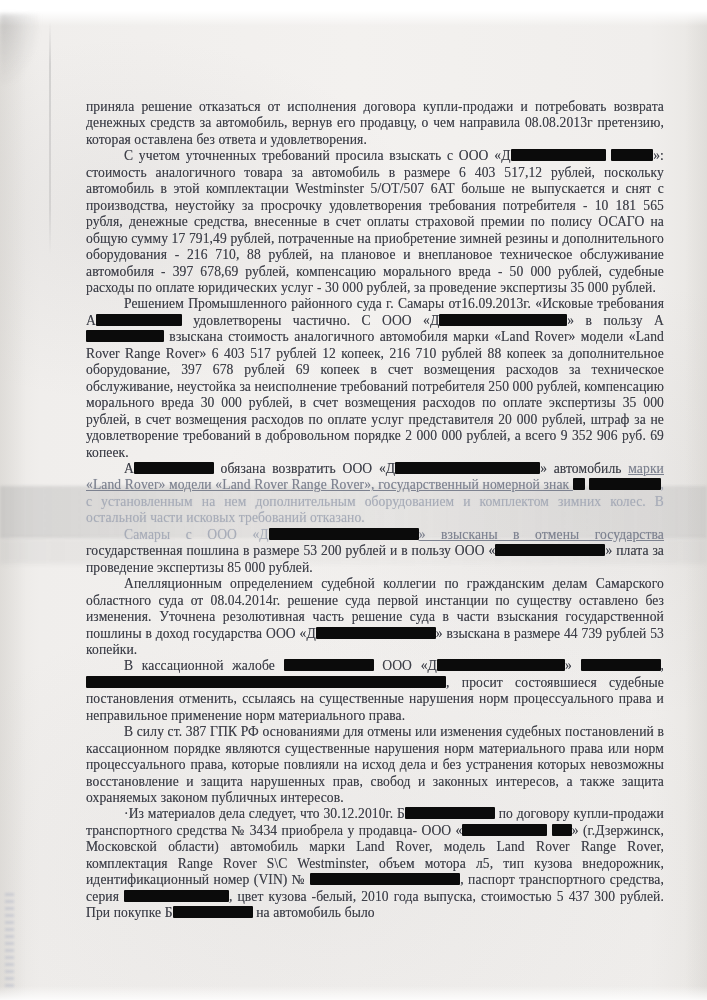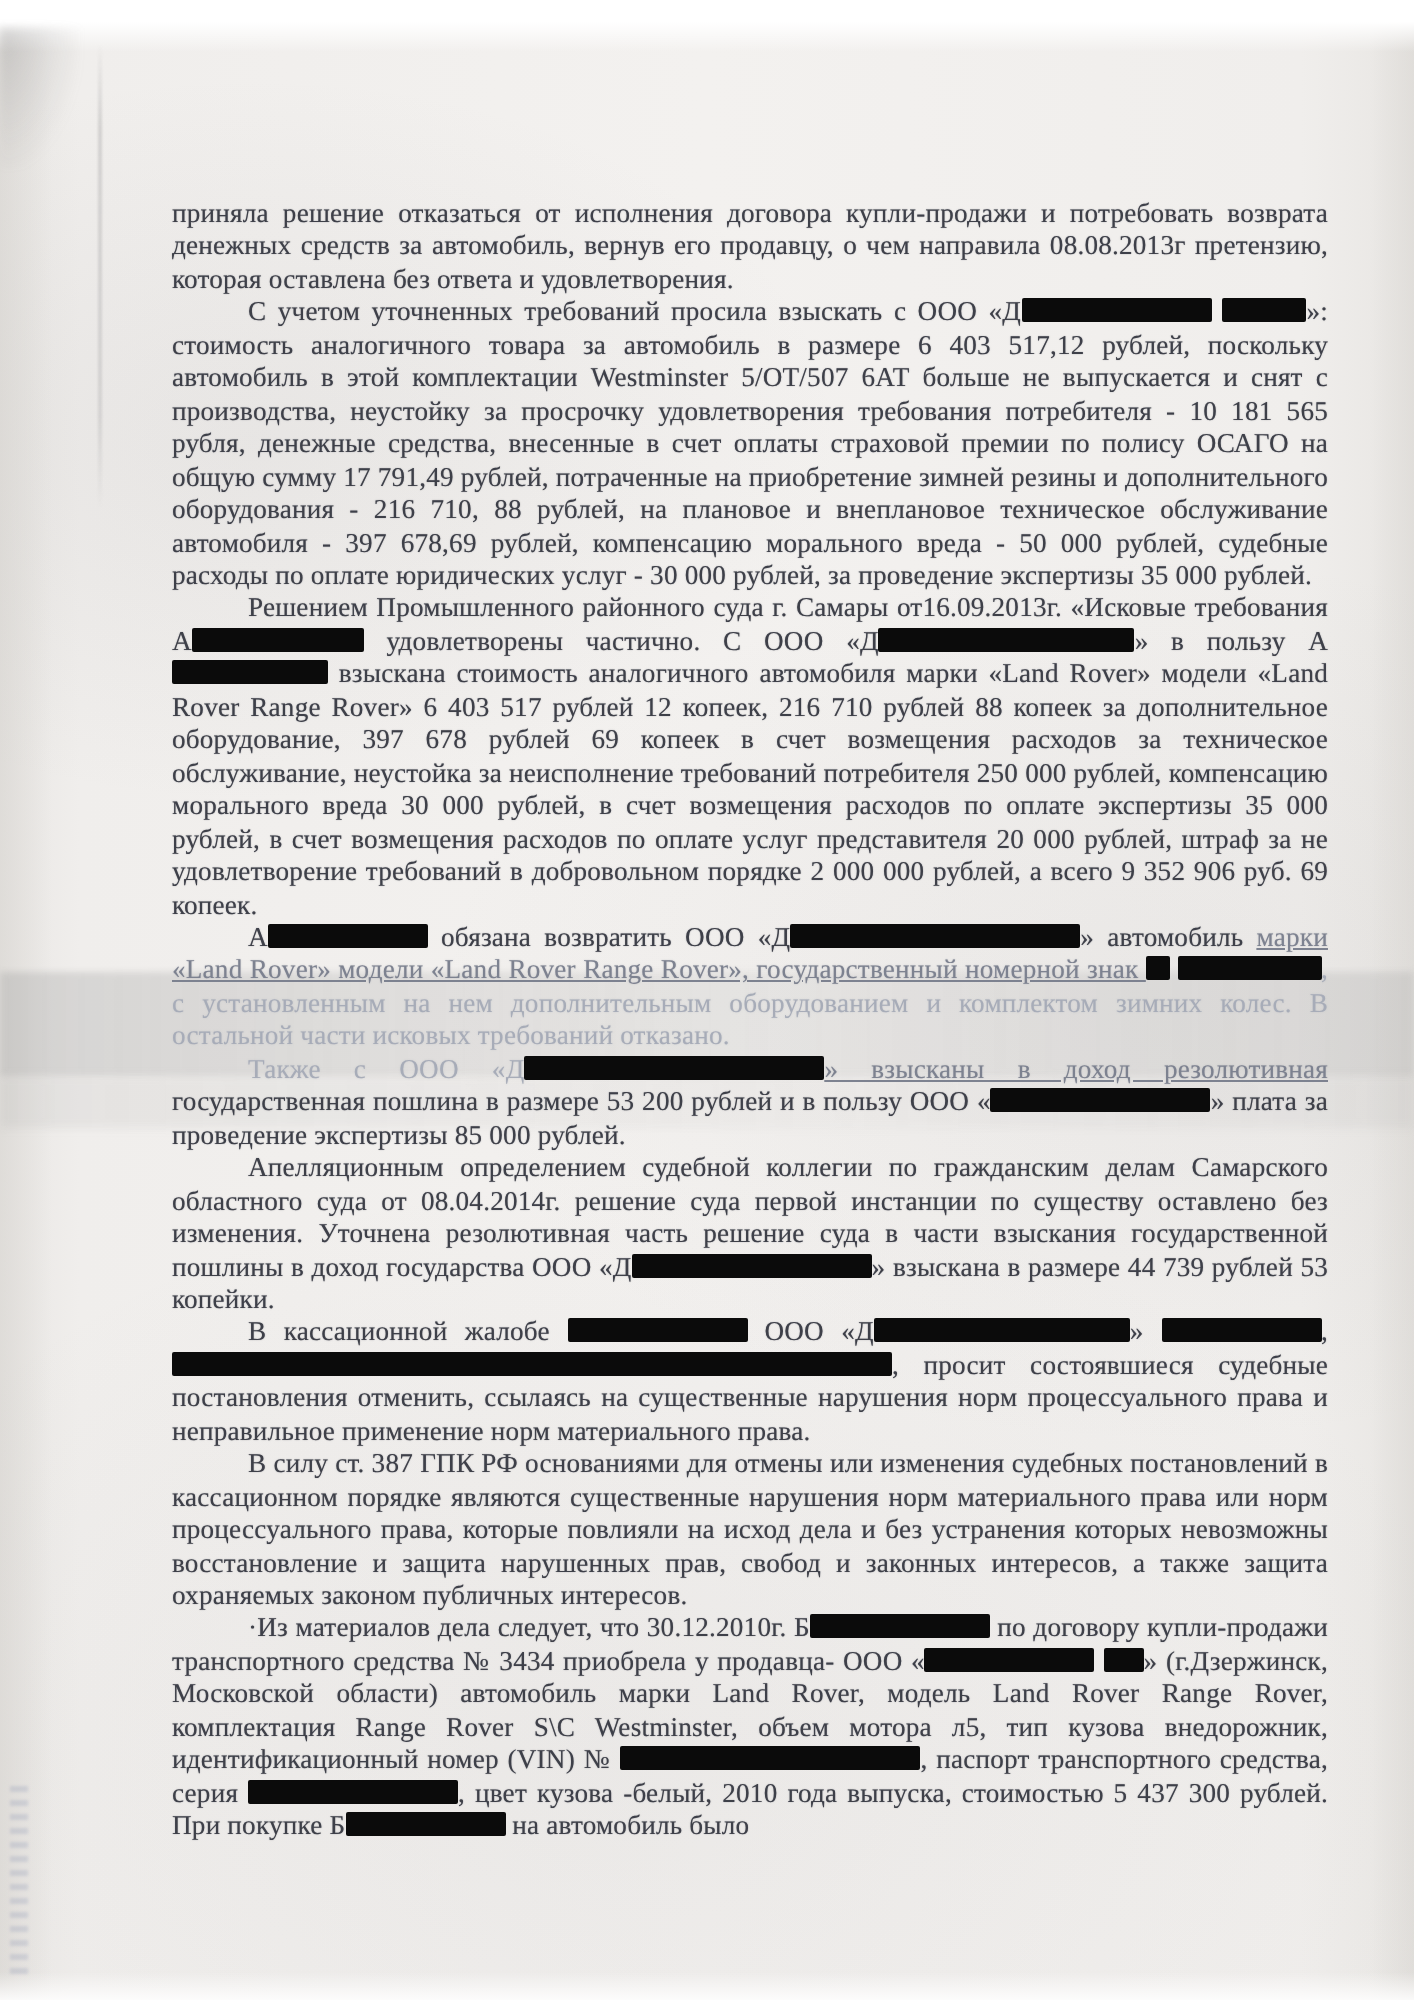--- a/index.html
+++ b/index.html
@@ -62,19 +62,19 @@
   <div class="corner-shadow"></div>
   <div class="fold-line"></div>
   <div class="smudge-band"></div>
   <div class="smudge-band2"></div>
   <div class="edge-marks"></div>
   <div class="doc">
       <p><span>приняла решение отказаться от исполнения договора купли-продажи и потребовать возврата денежных средств за автомобиль, вернув его продавцу, о чем направила 08.08.2013г претензию,  которая оставлена без ответа и удовлетворения.</span></p>
       <p class="indent"><span>С учетом уточненных требований просила взыскать с ООО «Д</span><span class="redact" style="width: 95px;"></span><span> </span><span class="redact" style="width: 42px;"></span><span>»:  стоимость аналогичного товара за автомобиль в размере 6 403 517,12 рублей, поскольку  автомобиль в этой комплектации Westminster 5/ОТ/507 6АТ больше не выпускается и снят с производства,  неустойку за просрочку удовлетворения  требования потребителя - 10 181 565 рубля, денежные средства, внесенные в счет оплаты страховой премии по полису ОСАГО на общую сумму 17 791,49 рублей,  потраченные на приобретение зимней резины и дополнительного оборудования - 216 710, 88 рублей,  на плановое и внеплановое техническое обслуживание автомобиля  - 397 678,69 рублей, компенсацию морального вреда - 50 000 рублей, судебные расходы по оплате юридических услуг - 30 000 рублей,  за проведение экспертизы 35 000 рублей.</span></p>
       <p class="indent"><span>Решением Промышленного районного суда г. Самары от16.09.2013г. «Исковые требования А</span><span class="redact" style="width: 86px;"></span><span> удовлетворены частично. С ООО «Д</span><span class="redact" style="width: 128px;"></span><span>» в пользу А</span><span class="redact" style="width: 78px;"></span><span> взыскана  стоимость аналогичного автомобиля марки «Land Rover» модели «Land Rover Range Rover»  6 403 517 рублей 12 копеек,  216 710 рублей 88 копеек за дополнительное оборудование, 397 678 рублей 69 копеек в счет возмещения расходов за техническое обслуживание, неустойка за неисполнение требований потребителя  250 000 рублей, компенсацию морального вреда  30 000 рублей,  в счет возмещения расходов по оплате экспертизы 35 000 рублей,   в счет возмещения расходов по оплате услуг представителя 20 000 рублей, штраф за не удовлетворение требований в добровольном порядке  2 000 000 рублей, а всего 9 352 906 руб. 69 копеек.</span></p>
       <p class="indent"><span>А</span><span class="redact" style="width: 80px;"></span><span> обязана возвратить ООО «Д</span><span class="redact" style="width: 145px;"></span><span>» автомобиль </span><span class="tone-dim">марки «Land Rover» модели «Land Rover Range Rover», государственный номерной знак </span><span class="redact" style="width: 12px;"></span><span> </span><span class="redact" style="width: 72px;"></span><span class="tone-faint">,  с  установленным  на  нем  дополнительным  оборудованием  и  комплектом зимних колес. В остальной части исковых требований отказано.</span></p>
-      <p class="indent"><span class="tone-faint">Также   с  ООО  «Д</span><span class="redact" style="width: 150px;"></span><span class="tone-dim">»  взысканы  в  доход  резолютивная </span><span>государственная пошлина в размере 53 200 рублей и в  пользу ООО «</span><span class="redact" style="width: 110px;"></span><span>» плата за проведение экспертизы 85 000 рублей.</span></p>
+      <p class="indent"><span class="tone-faint">Самары   с  ООО  «Д</span><span class="redact" style="width: 150px;"></span><span class="tone-dim">»  взысканы  в  отмены  государства </span><span>государственная пошлина в размере 53 200 рублей и в  пользу ООО «</span><span class="redact" style="width: 110px;"></span><span>» плата за проведение экспертизы 85 000 рублей.</span></p>
       <p class="indent"><span>Апелляционным  определением  судебной  коллегии  по  гражданским  делам Самарского областного суда от 08.04.2014г. решение  суда первой инстанции по существу оставлено без изменения.   Уточнена резолютивная часть решение суда в части взыскания государственной пошлины в доход государства ООО «Д</span><span class="redact" style="width: 120px;"></span><span>»   взыскана в размере 44 739 рублей 53 копейки.</span></p>
       <p class="indent"><span>В кассационной жалобе </span><span class="redact" style="width: 90px;"></span><span> ООО «Д</span><span class="redact" style="width: 128px;"></span><span>» </span><span class="redact" style="width: 80px;"></span><span>, </span><span class="redact" style="width: 360px;"></span><span>, просит состоявшиеся судебные постановления отменить, ссылаясь на существенные нарушения   норм процессуального права и неправильное применение норм материального права.</span></p>
       <p class="indent"><span>В силу   ст. 387 ГПК РФ основаниями для отмены или изменения судебных постановлений  в  кассационном  порядке  являются  существенные  нарушения  норм материального права или норм процессуального права, которые повлияли на исход дела и без устранения которых невозможны восстановление и защита нарушенных прав, свобод и законных интересов, а также защита охраняемых законом публичных интересов.</span></p>
       <p class="indent"><span>·Из материалов дела следует, что 30.12.2010г. Б</span><span class="redact" style="width: 90px;"></span><span> по договору купли-продажи транспортного средства № 3434 приобрела у продавца- ООО «</span><span class="redact" style="width: 85px;"></span><span> </span><span class="redact" style="width: 20px;"></span><span>» (г.Дзержинск, Московской области)   автомобиль марки Land Rover, модель Land Rover Range Rover, комплектация Range Rover S\C Westminster, объем мотора л5, тип кузова внедорожник, идентификационный номер (VIN) № </span><span class="redact" style="width: 150px;"></span><span>, паспорт транспортного средства, серия </span><span class="redact" style="width: 105px;"></span><span>, цвет кузова -белый, 2010 года выпуска, стоимостью 5 437 300 рублей. При покупке  Б</span><span class="redact" style="width: 80px;"></span><span> на автомобиль было</span></p>
     </div>
 </div>
 
 </body></html>

